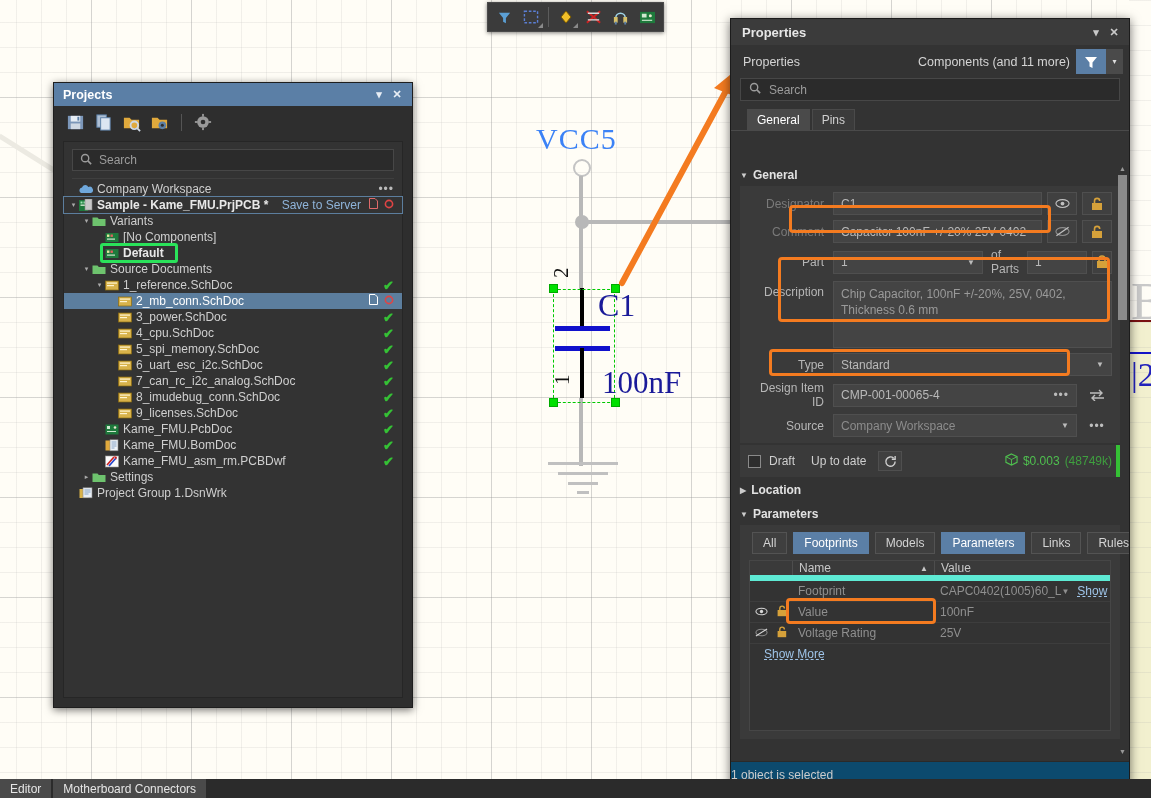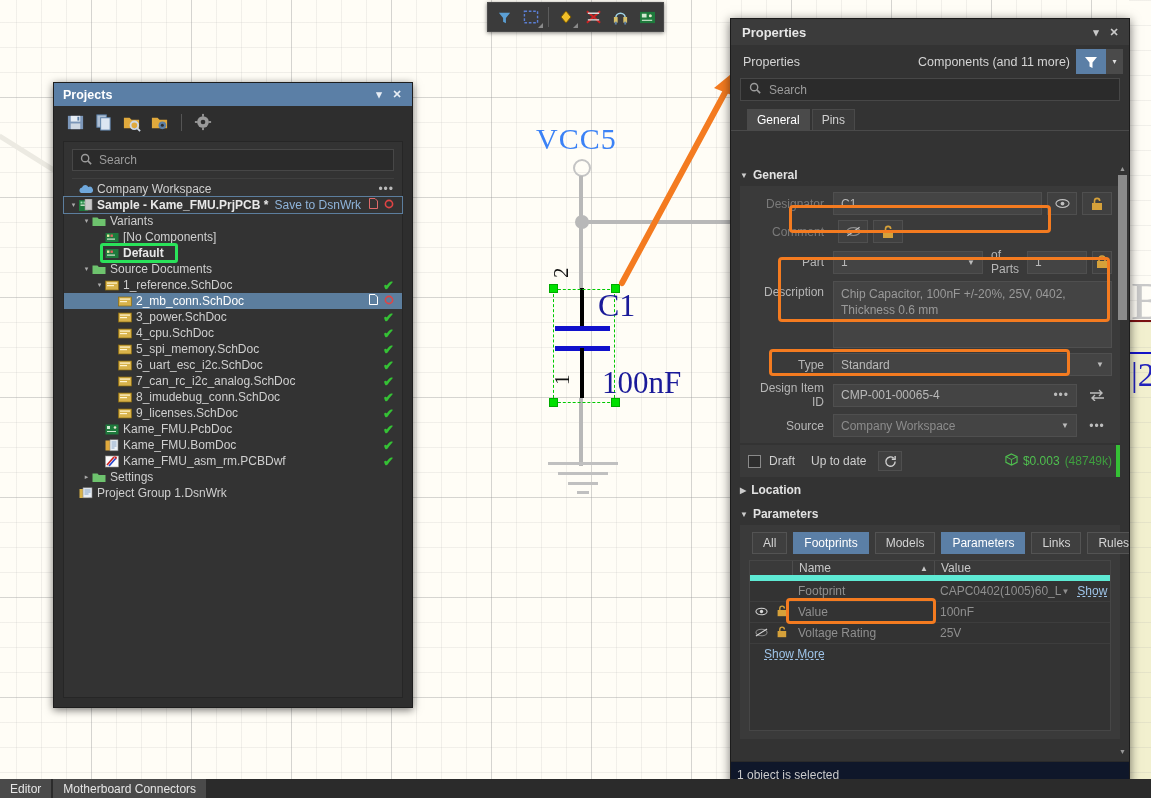--- a/index.html
+++ b/index.html
@@ -204,22 +204,22 @@
        border-bottom:1px solid #3d3d3d; position:relative; }
   .c-eye{ width:22px; text-align:center; flex:none; }
   .c-lock{ width:20px; text-align:center; flex:none; color:#d6a13a; }
   .c-name{ width:142px; padding-left:6px; flex:none; }
   .c-val{ flex:1; padding-left:6px; }
   .showlink{ color:#9fc4e8; text-decoration:underline; text-decoration-style:dashed;
              margin-right:8px; cursor:pointer; }
   .showmore{ color:#9fc4e8; text-decoration:underline; text-decoration-style:dashed;
              font-size:12px; padding:3px 0 0 14px; cursor:pointer; display:inline-block; }
   #props-status{
-    position:absolute; left:0; right:0; bottom:0; height:26px; background:#0f172a;
-    border-top:1px solid #2a2a2a; display:flex; align-items:center; padding-left:6px;
+    position:absolute; left:0; right:0; bottom:0; height:26px; background:#0c4a6e;
+    border-top:1px solid #2a2a2a; display:flex; align-items:center; padding-left:0;
     color:#cbcbcb; font-size:12px;
   }
   .vthumb{ position:absolute; right:2px; width:9px; background:#8a8a8a; }
   .vscroll-arrow{ position:absolute; right:3px; color:#999; font-size:7px; }
 
   
   #statusbar{
     position:absolute; left:0; bottom:0; width:1151px; height:19px; background:#2b2b2b;
     display:flex; align-items:center;
   }
@@ -397,21 +397,21 @@
           <span class="ind" style="width: 4px;"></span>
           <span class="tw">▾</span>
           <span class="ticon"><svg width="14" height="13" viewBox="0 0 14 13">
               <rect x="0" y="1" width="9" height="11" fill="#1e7a3c"></rect>
               <rect x="1.5" y="2.5" width="2" height="2" fill="#9fe8b5"></rect>
               <rect x="4.5" y="2.5" width="2" height="2" fill="#9fe8b5"></rect>
               <rect x="1.5" y="5.5" width="5" height="1.4" fill="#cfe8cf"></rect>
               <rect x="6" y="0" width="7" height="11" fill="#c8c8c8" stroke="#8a8a8a" stroke-width=".6"></rect>
             </svg></span>
           <span class="tlabel" style="font-weight: bold; color: rgb(232, 232, 232);">Sample - Kame_FMU.PrjPCB *</span>
-          <span class="save-srv">Save to DsnWrk</span>
+          <span class="save-srv">Save to Server</span>
           <span style="margin-right: 6px;"><svg width="9" height="11" viewBox="0 0 9 11">
               <path d="M0.5 0.5 h5.5 l2.5 2.5 v7.5 h-8 Z" fill="none" stroke="#e06a6a" stroke-width="1"></path>
             </svg></span>
           <span><svg width="10" height="10" viewBox="0 0 10 10">
               <circle cx="5" cy="5" r="3.6" fill="none" stroke="#e04444" stroke-width="1.6"></circle>
             </svg></span>
         </div>
         <div class="tr">
           <span class="ind" style="width: 17px;"></span>
           <span class="tw">▾</span>
@@ -667,20 +667,21 @@
         </span>
         <span class="sqbtn">
           <svg width="12" height="14" viewBox="0 0 12 14">
               <rect x="1" y="6" width="10" height="7" fill="#d6a13a"></rect>
               <path d="M3.5 6 V4 a2.6 2.6 0 0 1 5.2 0" fill="none" stroke="#d6a13a" stroke-width="1.6"></path>
             </svg>
         </span>
       </div>
       <div class="frow">
         <span class="flab dim">Comment</span>
+        <span class="fld">Capacitor 100nF +/-20% 25V 0402</span>
         <span class="sqbtn">
           <svg width="15" height="11" viewBox="0 0 16 11">
               <ellipse cx="8" cy="5.5" rx="7" ry="4.2" fill="none" stroke="#8d8d8d" stroke-width="1.2"></ellipse>
               <path d="M1.5 10 L14.5 1" stroke="#c0c0c0" stroke-width="1.4"></path>
             </svg>
         </span>
         <span class="sqbtn">
           <svg width="12" height="14" viewBox="0 0 12 14">
               <rect x="1" y="6" width="10" height="7" fill="#d6a13a"></rect>
               <path d="M3.5 6 V4 a2.6 2.6 0 0 1 5.2 0" fill="none" stroke="#d6a13a" stroke-width="1.6"></path>

